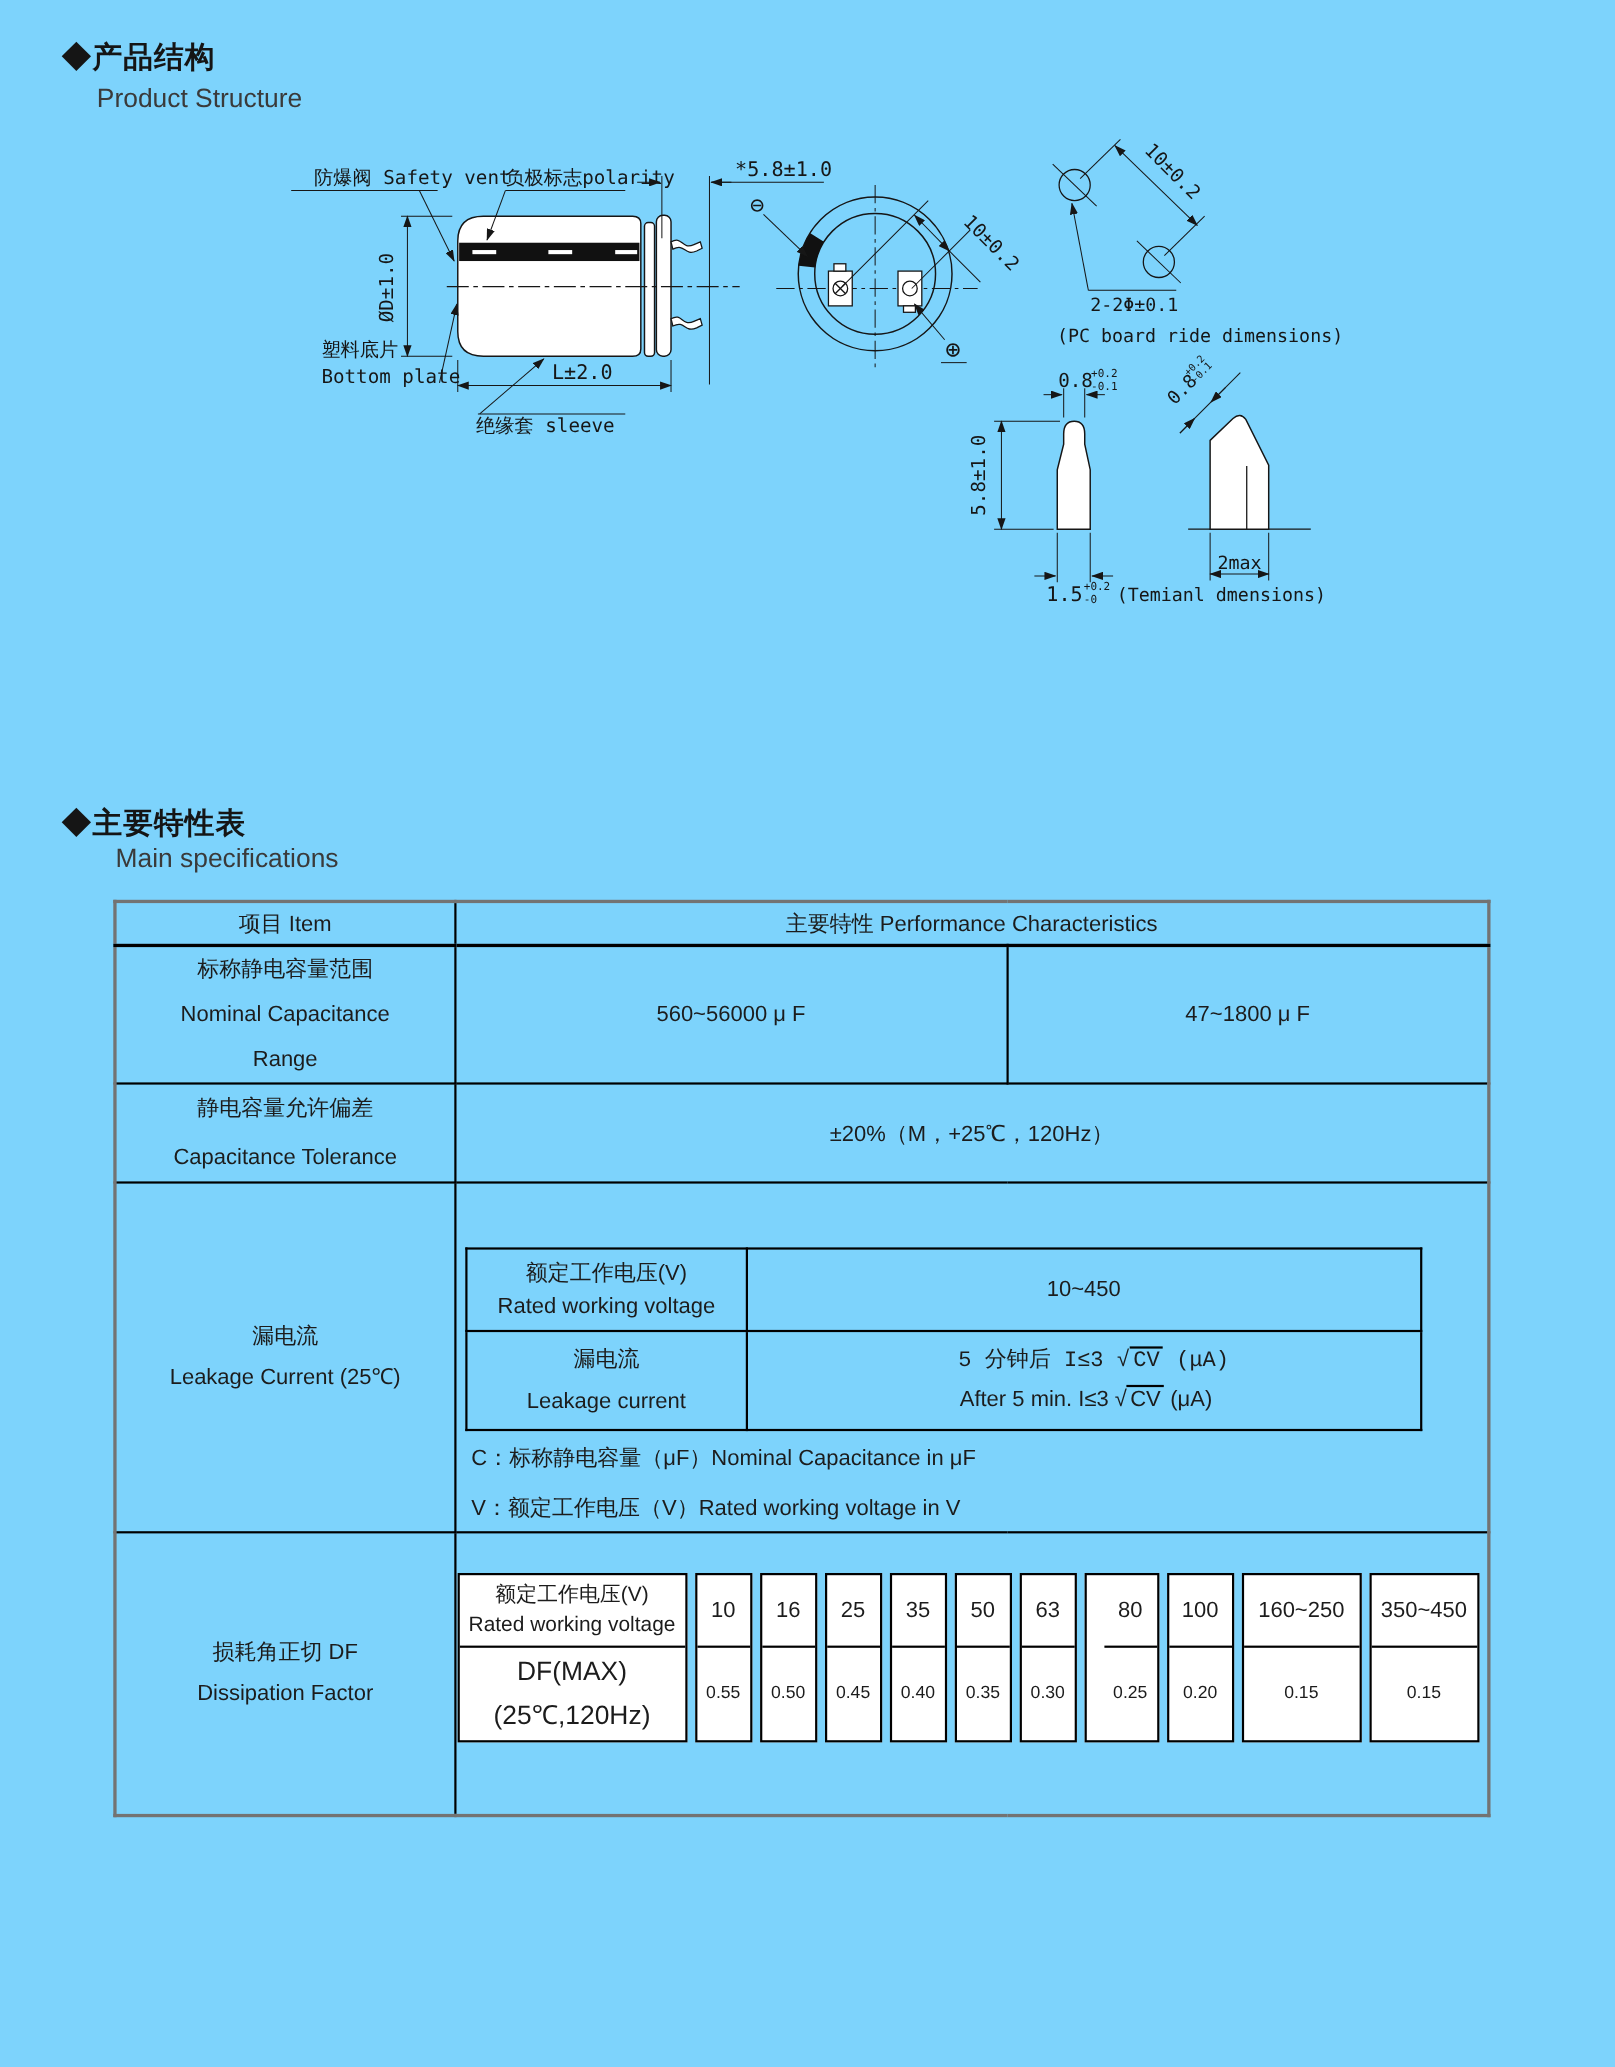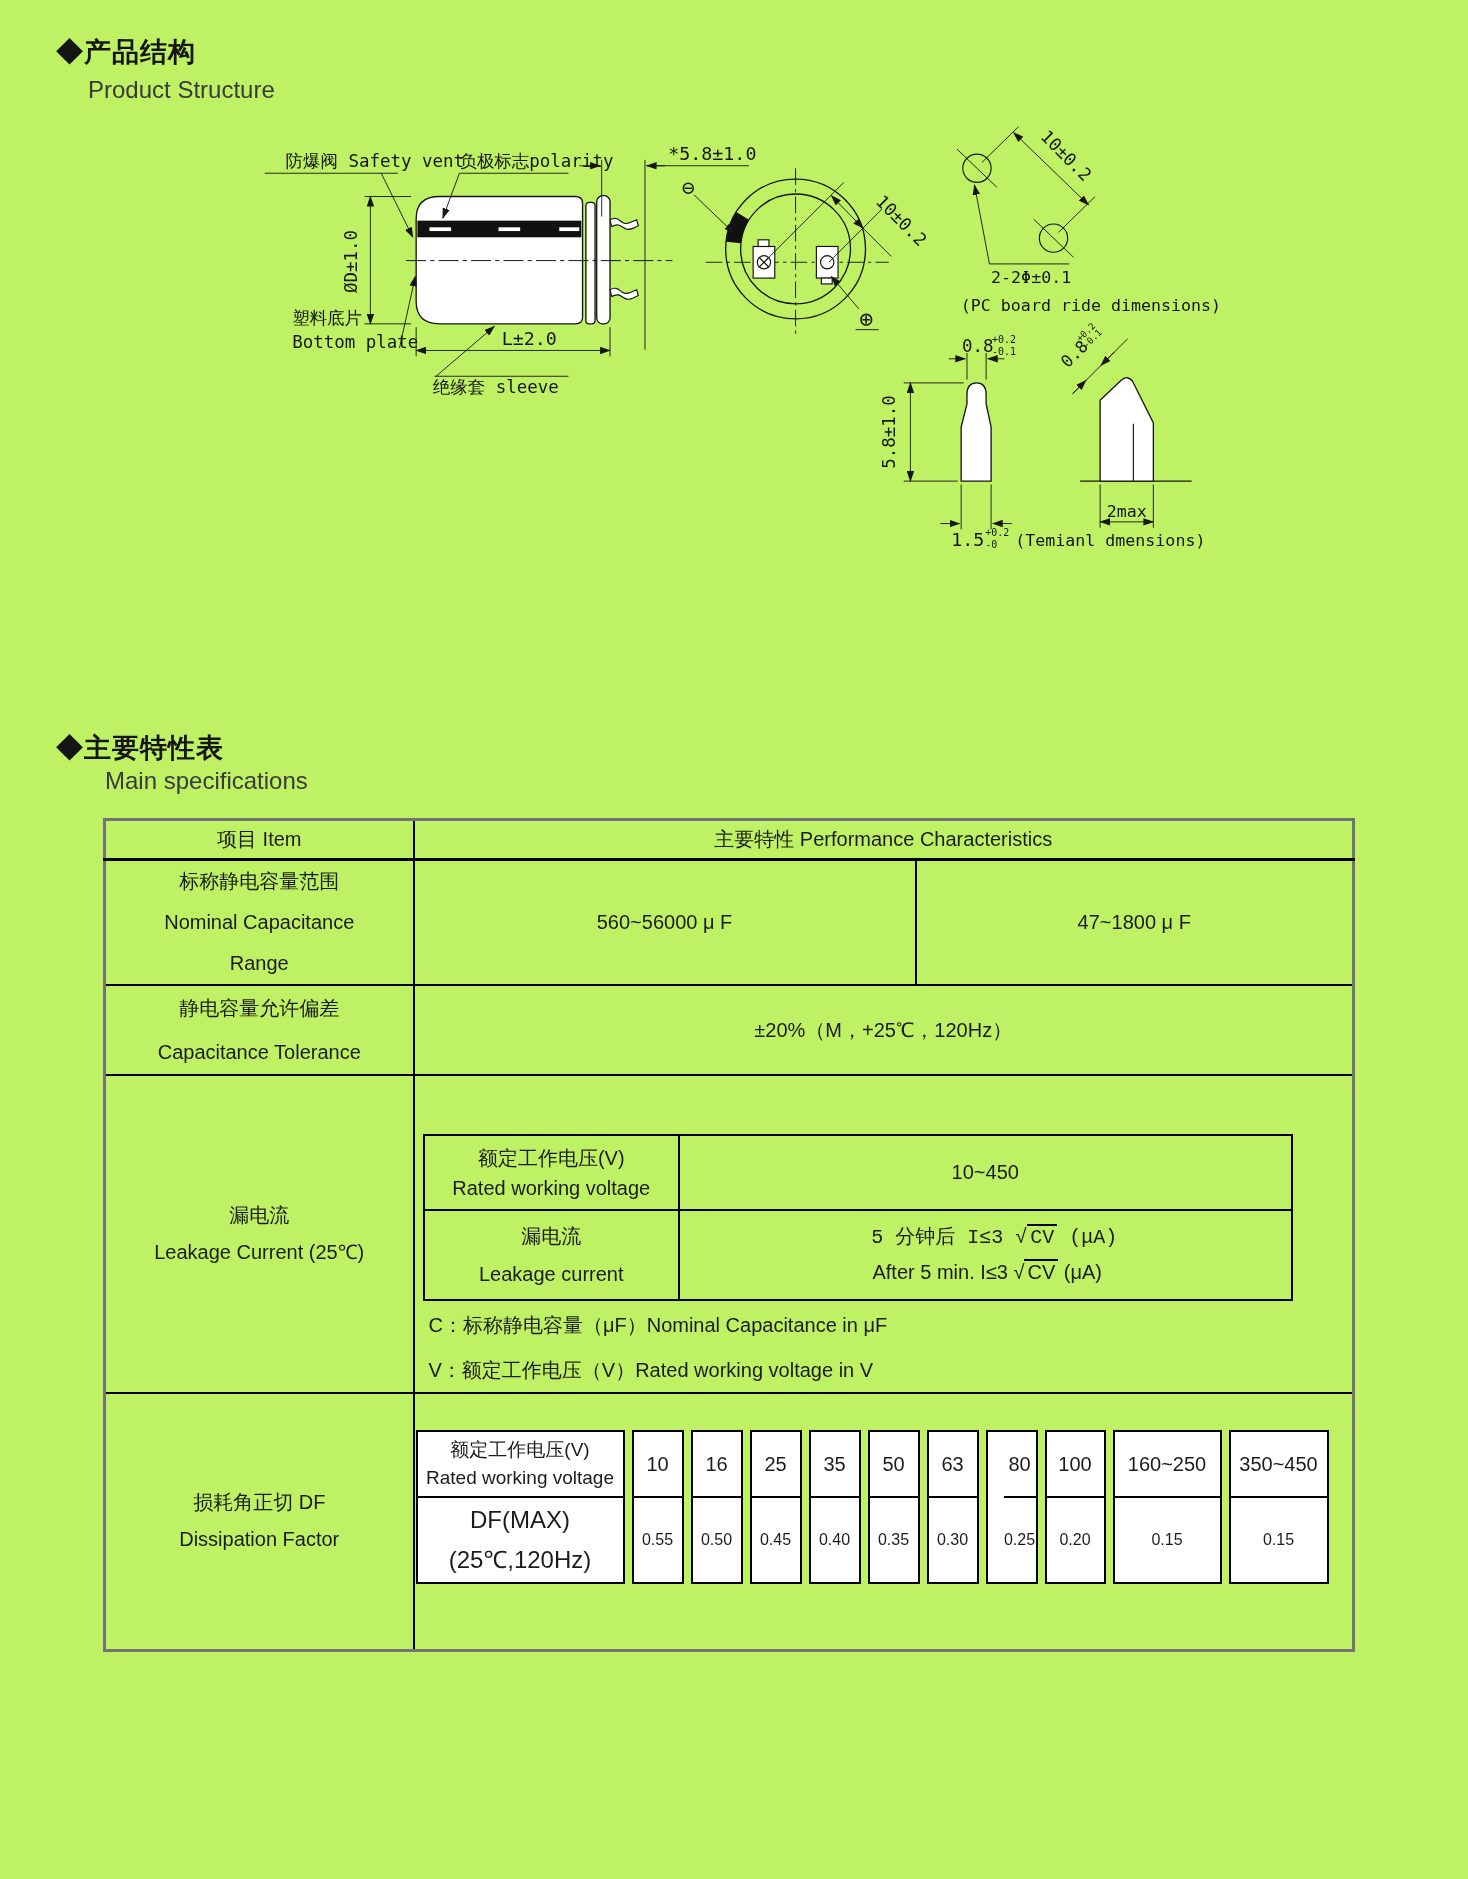--- a/index.html
+++ b/index.html
@@ -1,16 +1,16 @@
 <!DOCTYPE html>
 <html><head>
 <meta charset="utf-8">
 <style>
   html,body{margin:0;padding:0;background:#fff;}
-  .page{position:relative;width:1468px;height:1879px;background:#bef264;color:#1c1c1c;
+  .page{position:relative;width:1468px;height:1879px;background:#7dd3fc;color:#1c1c1c;
         font-family:"Liberation Sans",sans-serif;overflow:hidden;}
   .abs{position:absolute;}
   .title-zh{font-size:27px;font-weight:600;letter-spacing:1px;color:#151515;}
   .title-en{font-size:24px;font-weight:400;color:#3a3a3a;}
   svg text{fill:#161616;font-family:"DejaVu Sans Mono",monospace;}
   
   table.spec{position:absolute;left:103px;top:818px;width:1249px;border-collapse:collapse;
              table-layout:fixed;border:3px solid #737373;font-size:20px;}
   table.spec td{border:2px solid #000;text-align:center;vertical-align:middle;padding:0;}
   table.spec tr.hdr td{border-bottom:3px solid #000;}
@@ -306,21 +306,21 @@
             <div class="df-v">0.40</div>
           </div>
           <div class="df-box" style="width:52px;">
             <div class="df-h">50</div>
             <div class="df-v">0.35</div>
           </div>
           <div class="df-box" style="width:52px;">
             <div class="df-h">63</div>
             <div class="df-v">0.30</div>
           </div>
-          <div class="df-box" style="width:52px;padding-left:16px;">
+          <div class="df-box" style="width:68px;padding-left:16px;">
             <div class="df-h">80</div>
             <div class="df-v">0.25</div>
           </div>
           <div class="df-box" style="width:61px;">
             <div class="df-h">100</div>
             <div class="df-v">0.20</div>
           </div>
           <div class="df-box" style="width:109px;">
             <div class="df-h">160~250</div>
             <div class="df-v">0.15</div>

